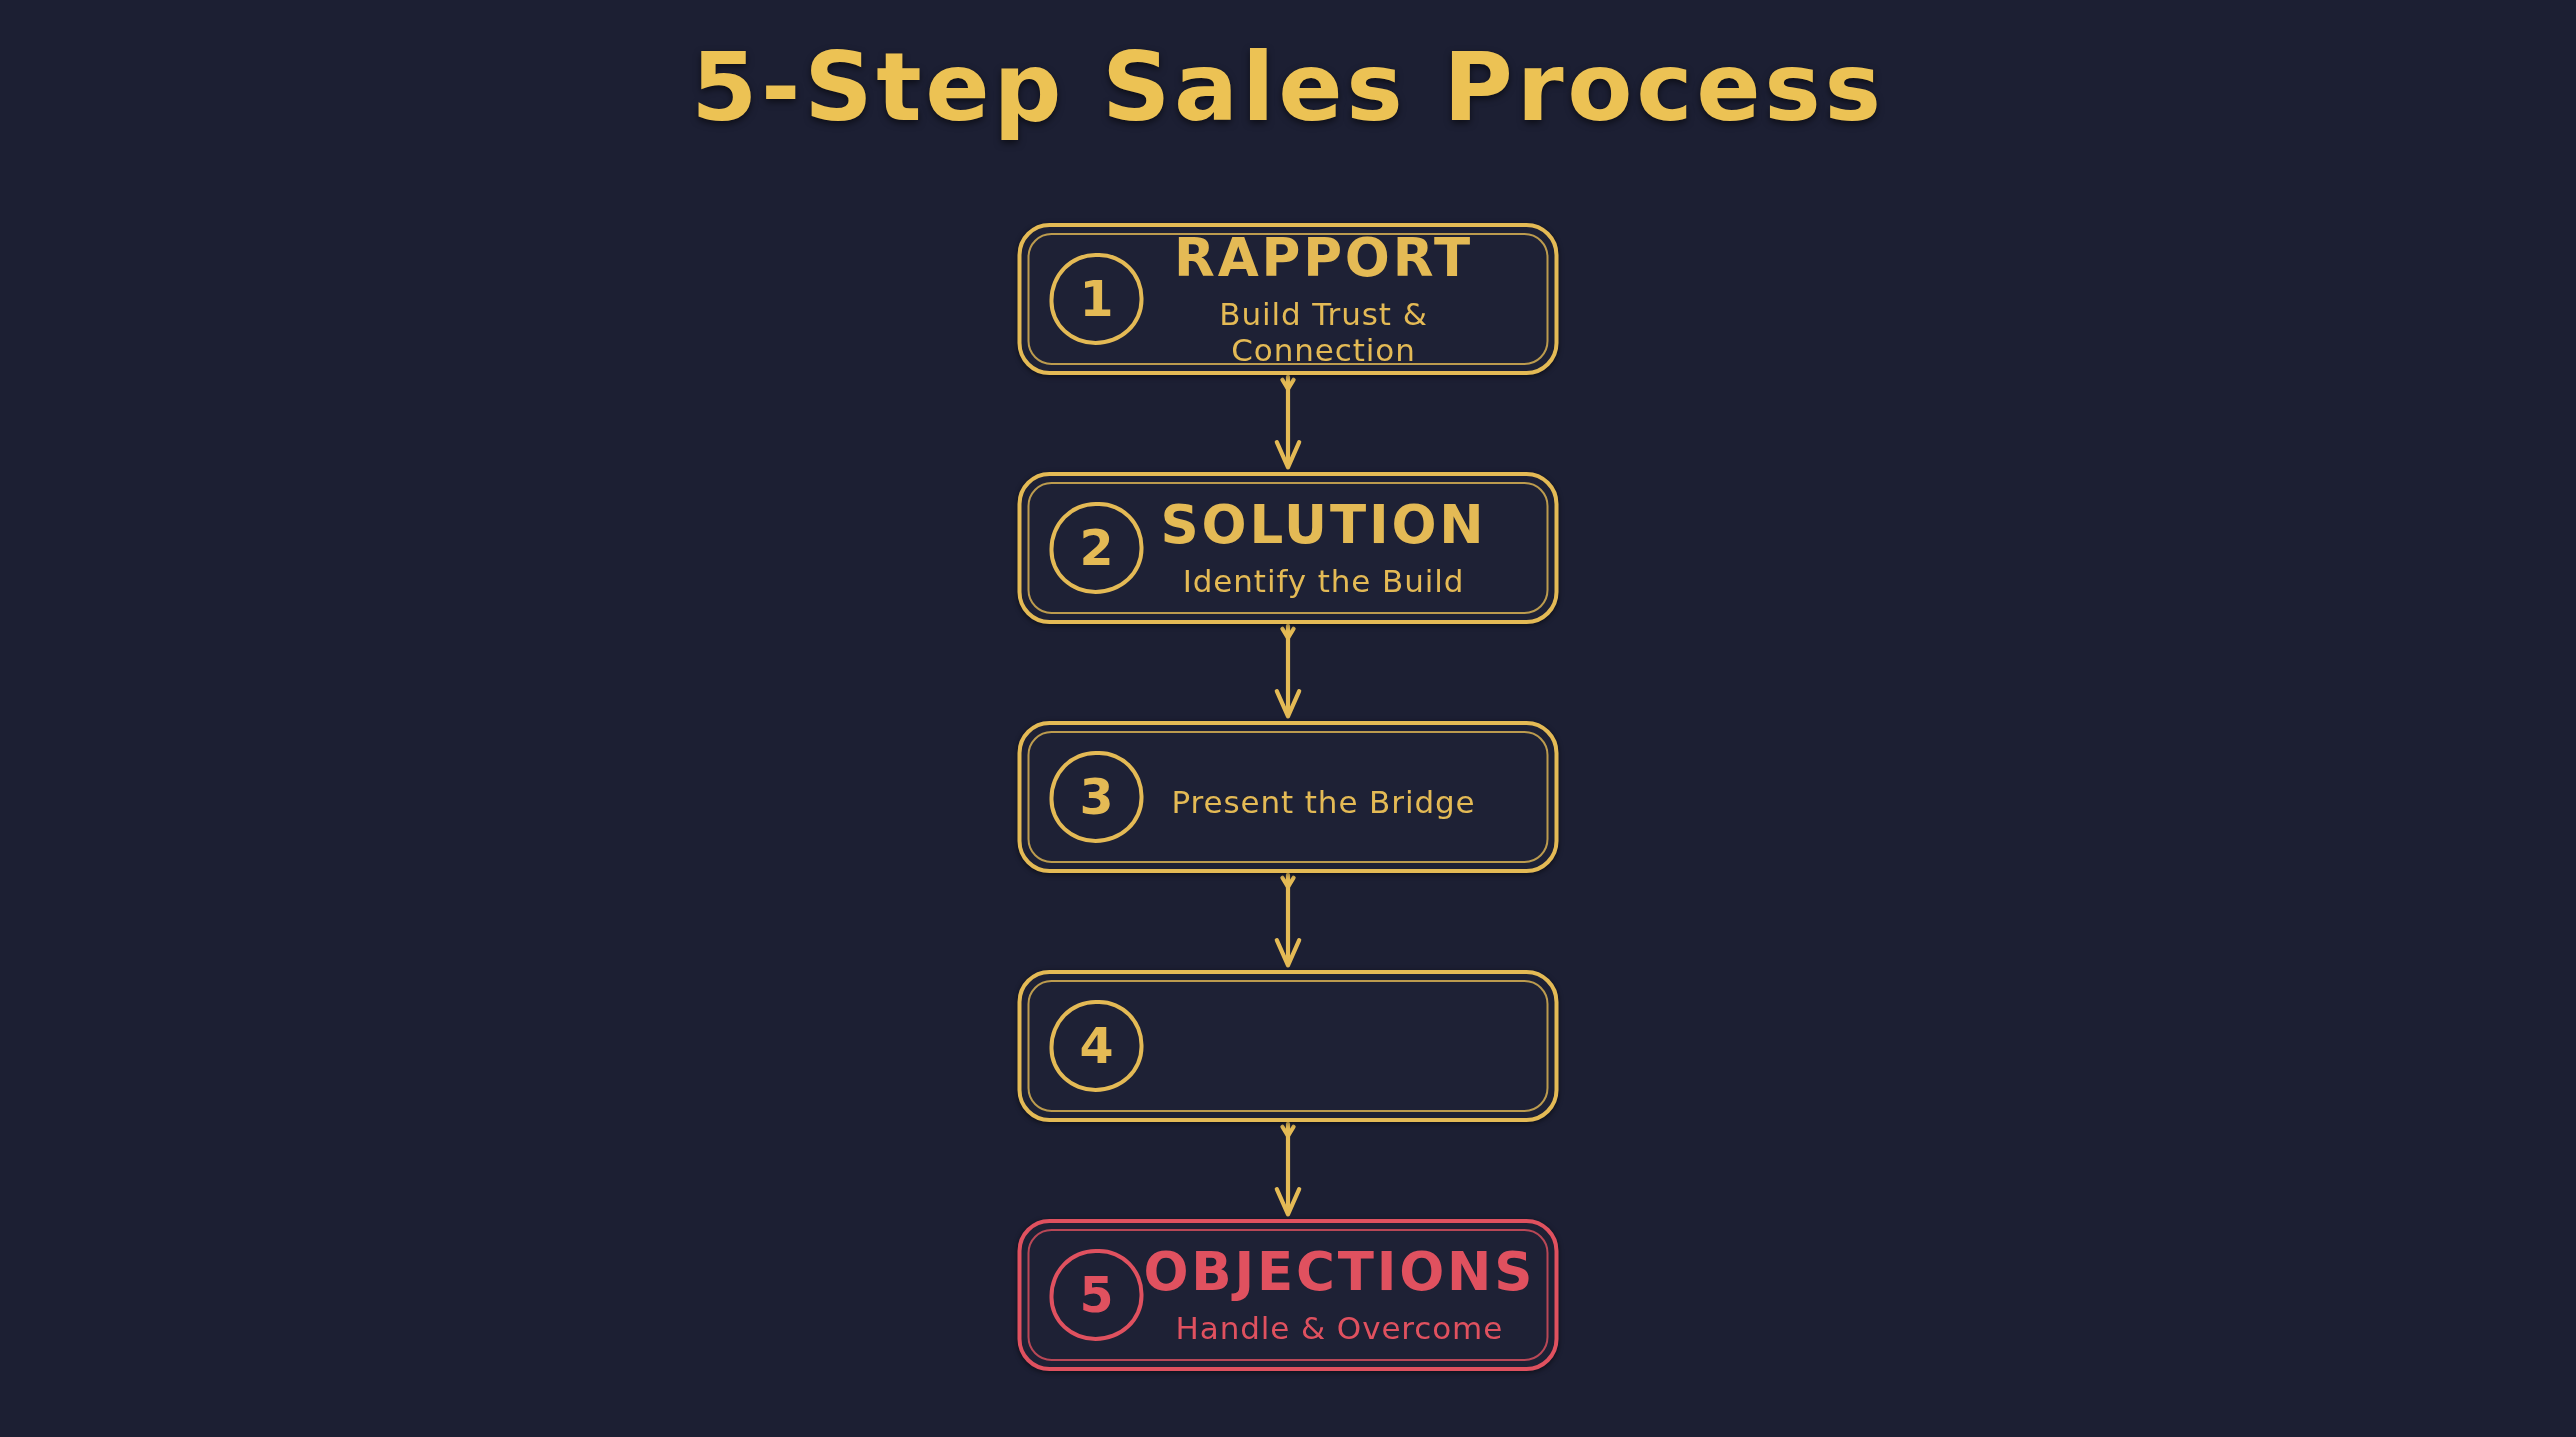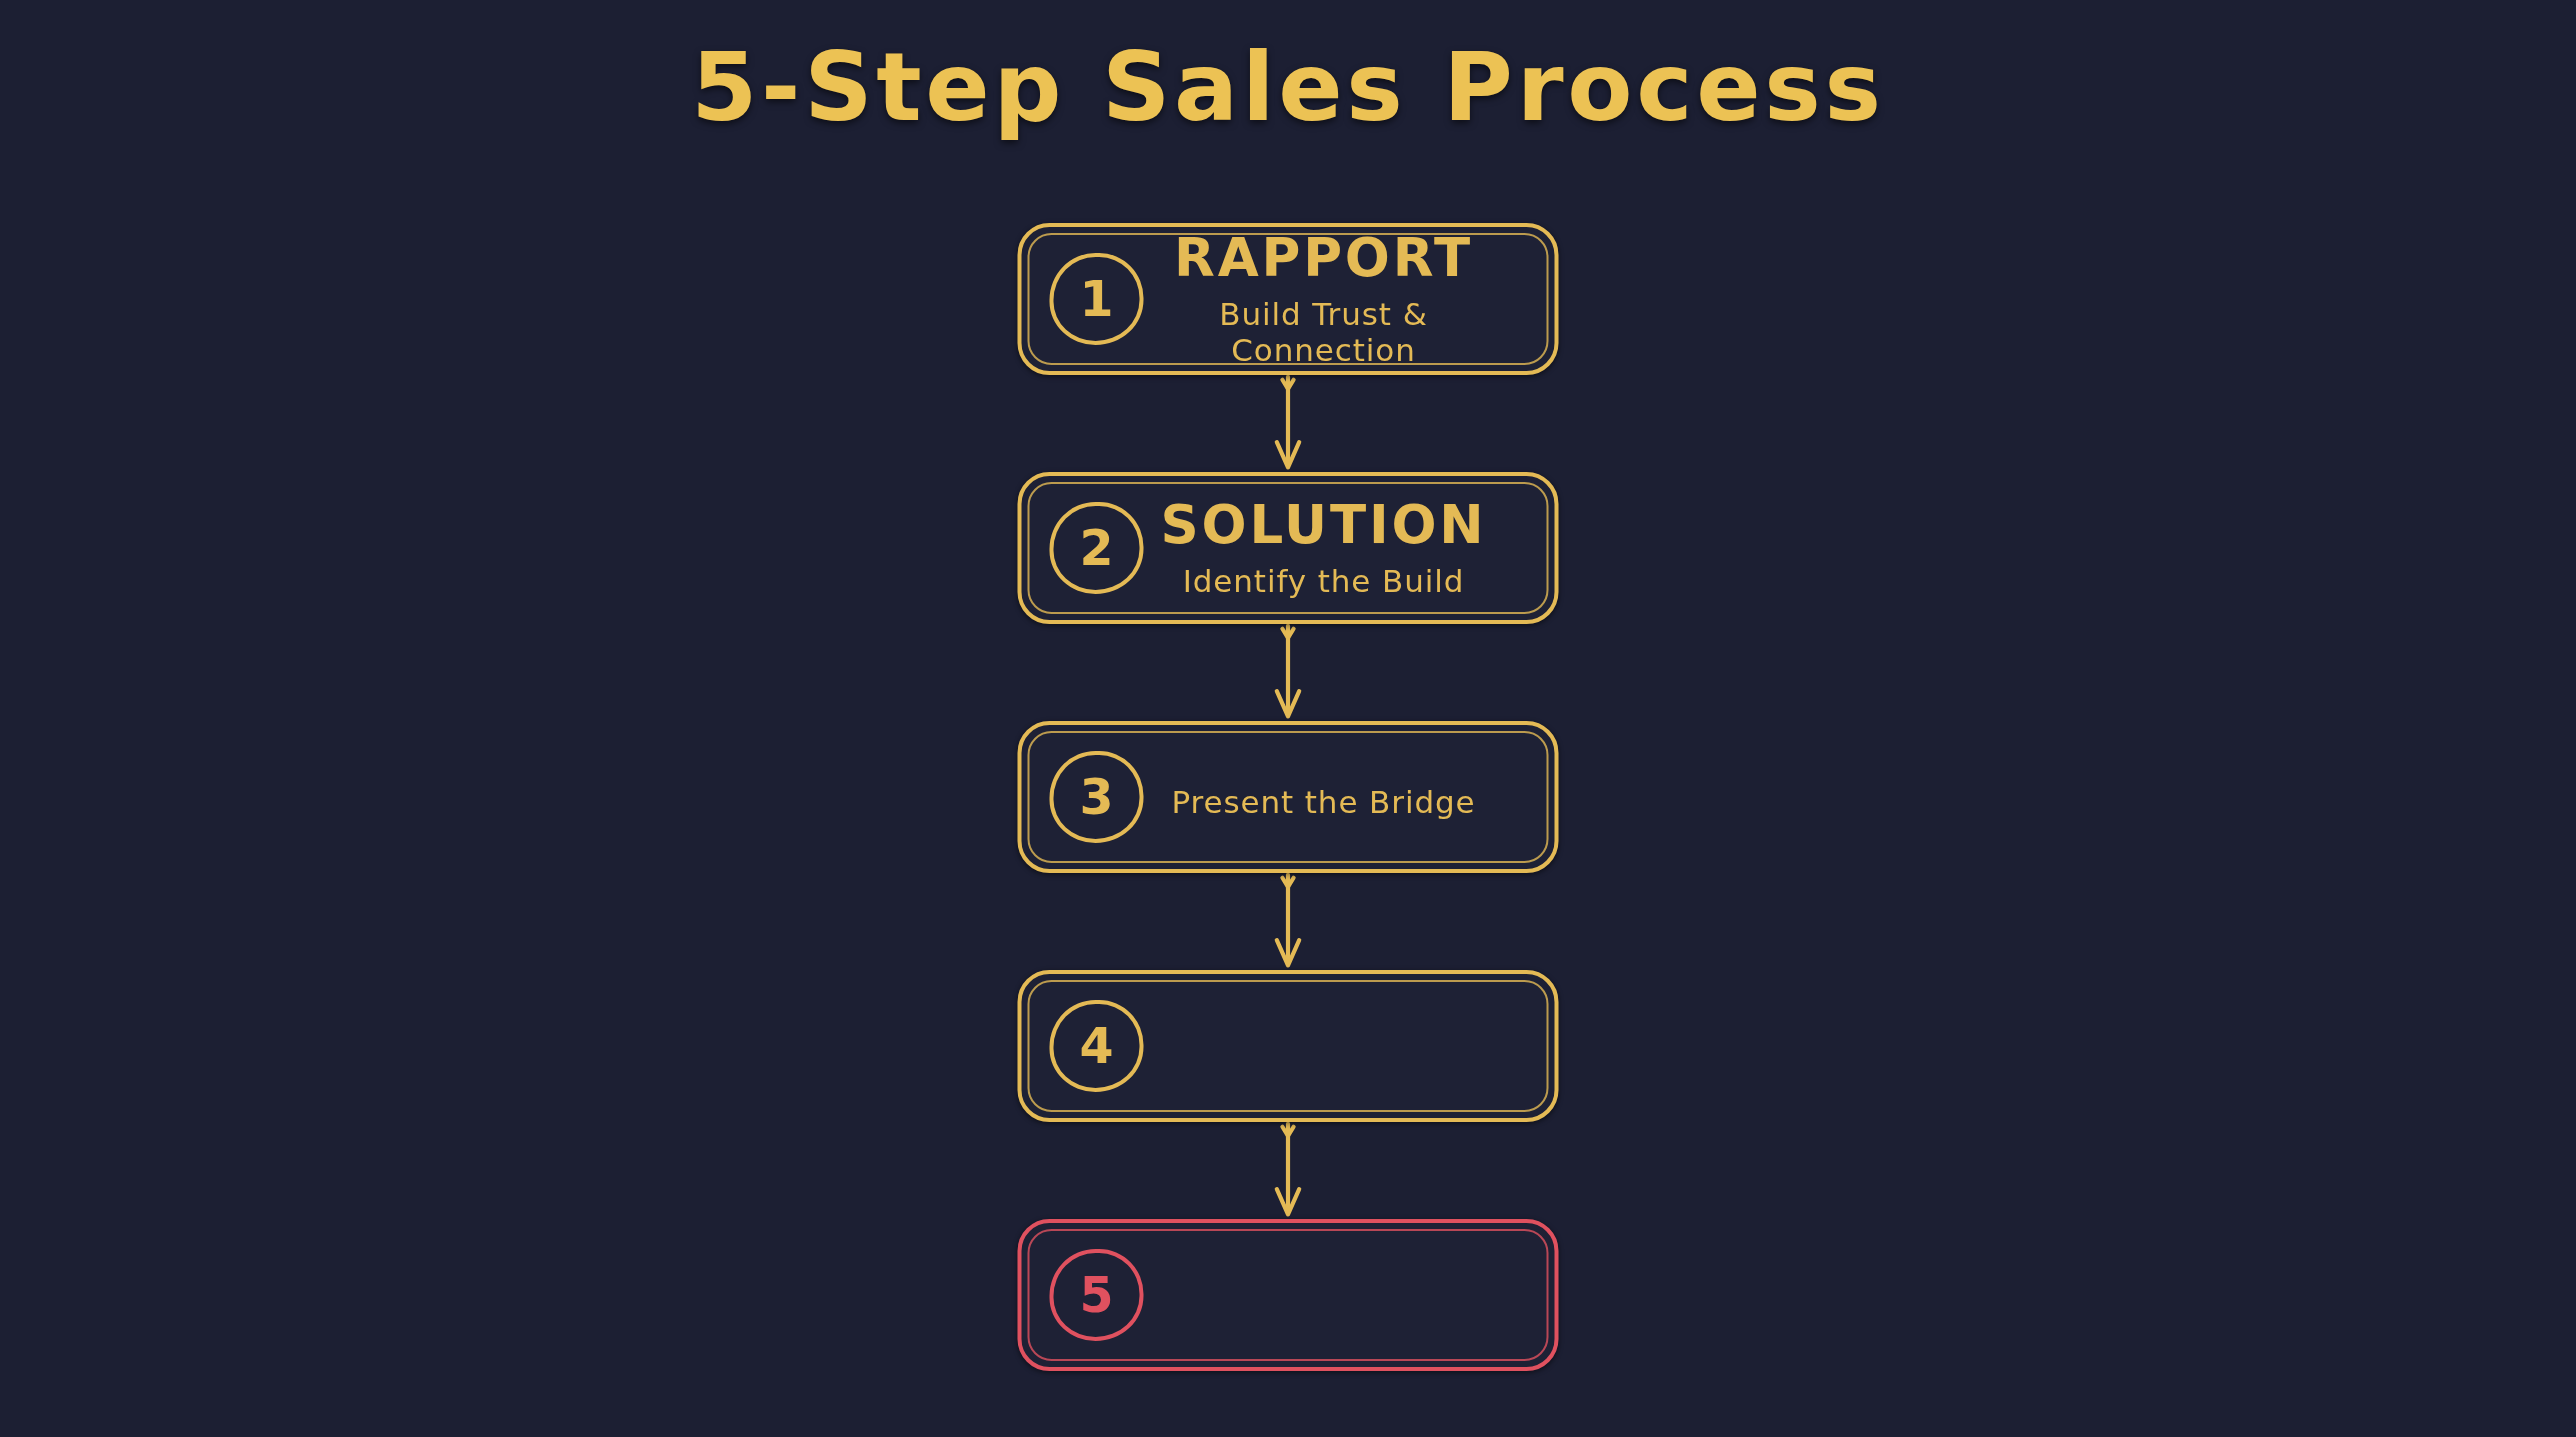--- a/index.html
+++ b/index.html
@@ -163,17 +163,21 @@
     </section>
 
     <svg class="arrow" viewBox="0 0 44 104">
       <path d="M16 5 L22 15 L28 5"></path>
       <path d="M22 2 L22 97"></path>
       <path d="M10 72 L22 99 L34 72"></path>
     </svg>
 
     <section class="step red">
       <span class="num">5</span>
+      <div class="txt">
+        <div class="step-title">OBJECTIONS</div>
+        <div class="step-sub">Handle &amp; Overcome</div>
+      </div>
     </section>
 
   </div>
 </main>
 
 
 </body></html>

